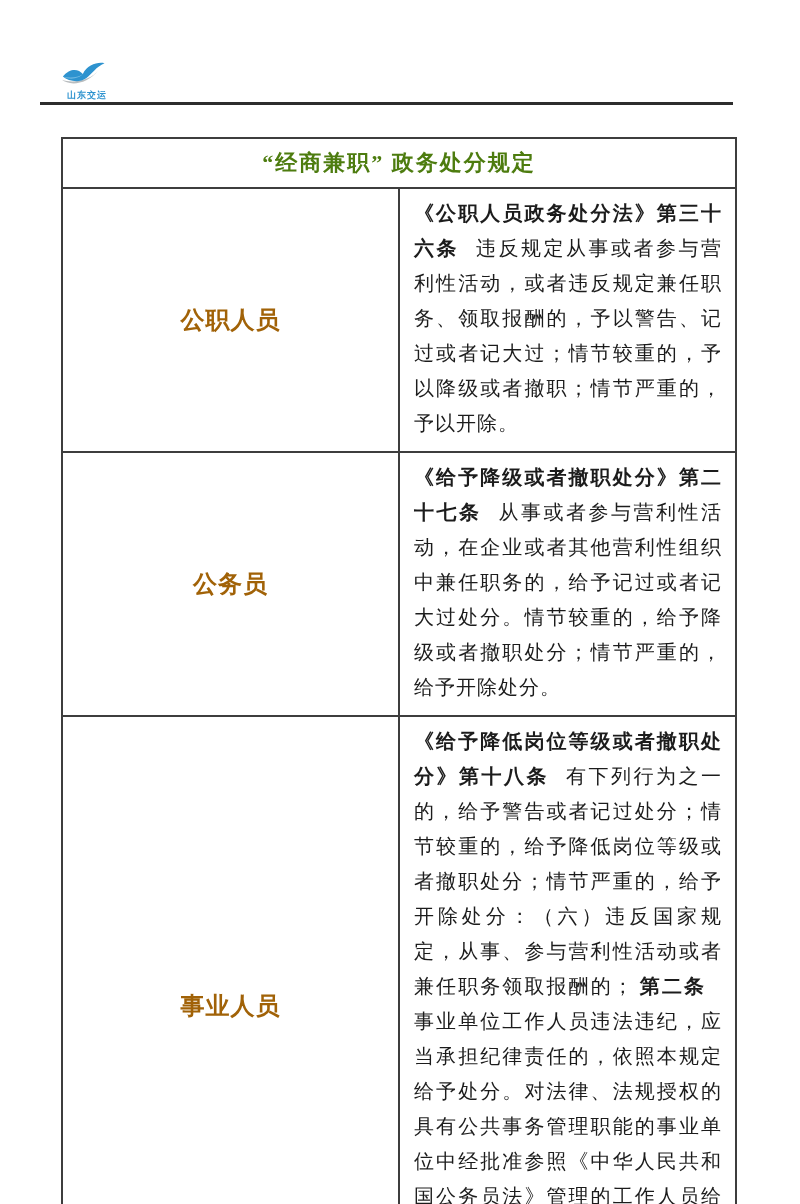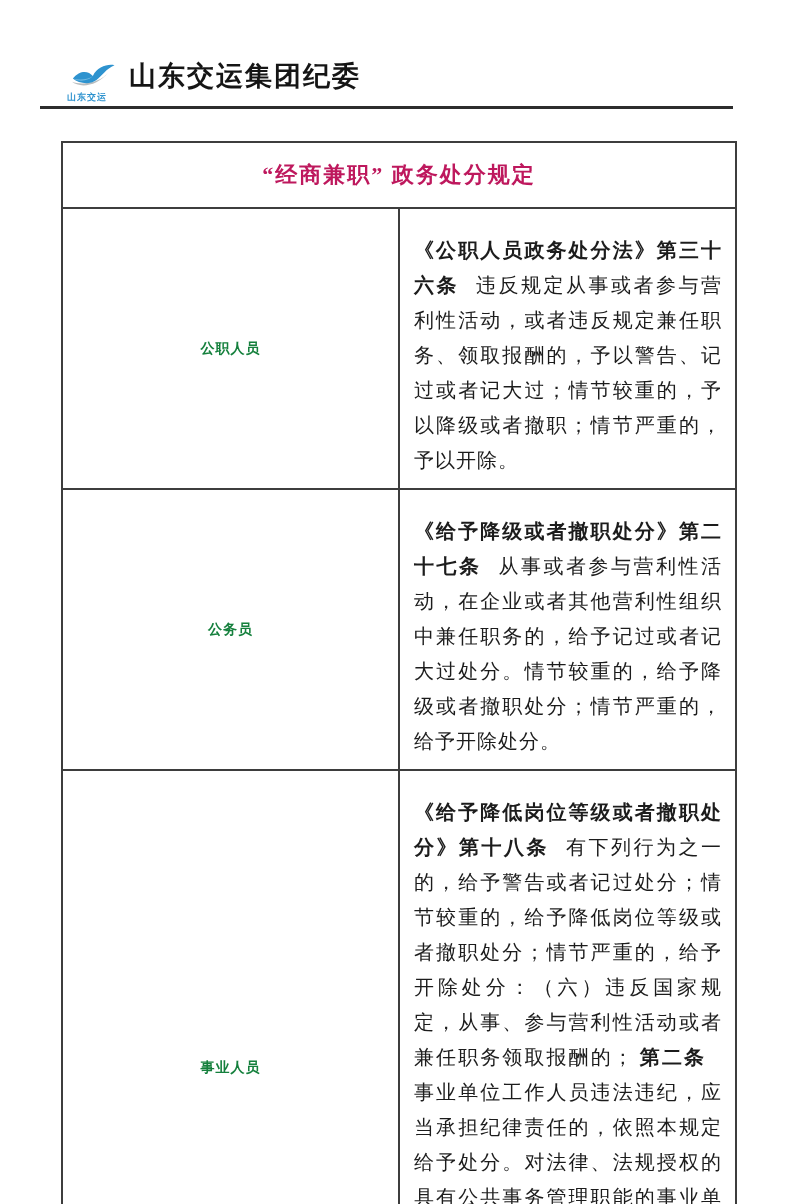--- a/index.html
+++ b/index.html
@@ -22,22 +22,21 @@
   .header {
     display: flex;
     align-items: center;
     padding: 58px 40px 0 55px;
     gap: 10px;
   }
   .logo {
     width: 52px;
     display: flex;
     flex-direction: column;
-    align-items: flex-start;
-    margin-left: 12px;
+    align-items: flex-end;
   }
   .logo-text {
     font-size: 9px;
     font-weight: bold;
     color: #2e93cf;
     letter-spacing: 1px;
     line-height: 10px;
     white-space: nowrap;
   }
   .org-title {
@@ -59,37 +58,37 @@
     border-collapse: collapse;
     width: 676px;
     margin: 32px 0 0 61px;
     table-layout: fixed;
   }
   .reg-table th, .reg-table td {
     border: 2px solid #3d3d3d;
     vertical-align: middle;
   }
   .title-cell {
-    height: 66px;
+    height: 50px;
     text-align: center;
     font-size: 22px;
     font-weight: bold;
     letter-spacing: 2px;
-    color: #be185d;
+    color: #4d7c0f;
   }
   .label-cell {
     width: 107px;
     text-align: center;
-    font-size: 14px;
+    font-size: 24px;
     font-weight: 600;
     letter-spacing: 1px;
-    color: #15803d;
+    color: #a16207;
   }
   .content-cell {
-    padding: 24px 13px 10px 14px;
+    padding: 7px 13px 10px 14px;
     font-size: 20px;
     line-height: 35px;
     letter-spacing: 1px;
     text-align: justify;
     color: #1c1c1c;
   }
   tbody tr:nth-child(1) { height: 143px; }
   tbody tr:nth-child(2) { height: 143px; }
   tbody tr:nth-child(3) { height: 348px; }
   tbody tr:nth-child(4) { height: 264px; }
@@ -107,21 +106,20 @@
 
   <div class="header">
     <div class="logo">
       <svg width="50" height="32" viewBox="0 0 60 38">
         <path d="M6 26 C14 33 36 33 50 14 C42 26 20 31 6 26 Z" fill="#b9bdbf"></path>
         <path d="M7 22 C16 11 26 13 31 19 C36 8 49 4 57 6 C47 10 42 19 35 24 C27 30 14 28 7 22 Z" fill="#2e93cf"></path>
         <path d="M7 22 C14 24 24 24 31 19 C27 24 16 27 7 22 Z" fill="#6fb8e0"></path>
       </svg>
       <div class="logo-text">山东交运</div>
     </div>
-    <div class="org-title">山东交运集团纪委</div>
   </div>
   <div class="header-rule"></div>
 
   <table class="reg-table">
     <thead>
       <tr>
         <th class="title-cell" colspan="2">“经商兼职” 政务处分规定</th>
       </tr>
     </thead>
     <tbody id="table-body">

